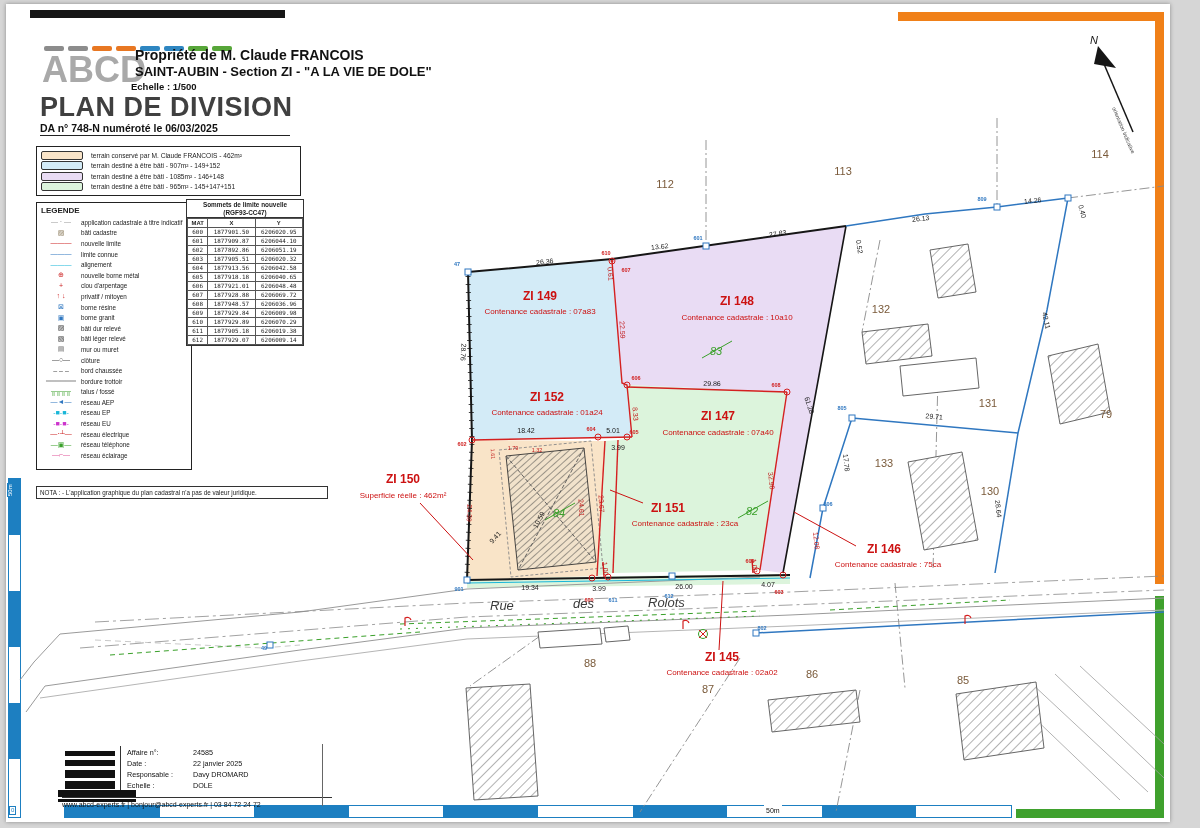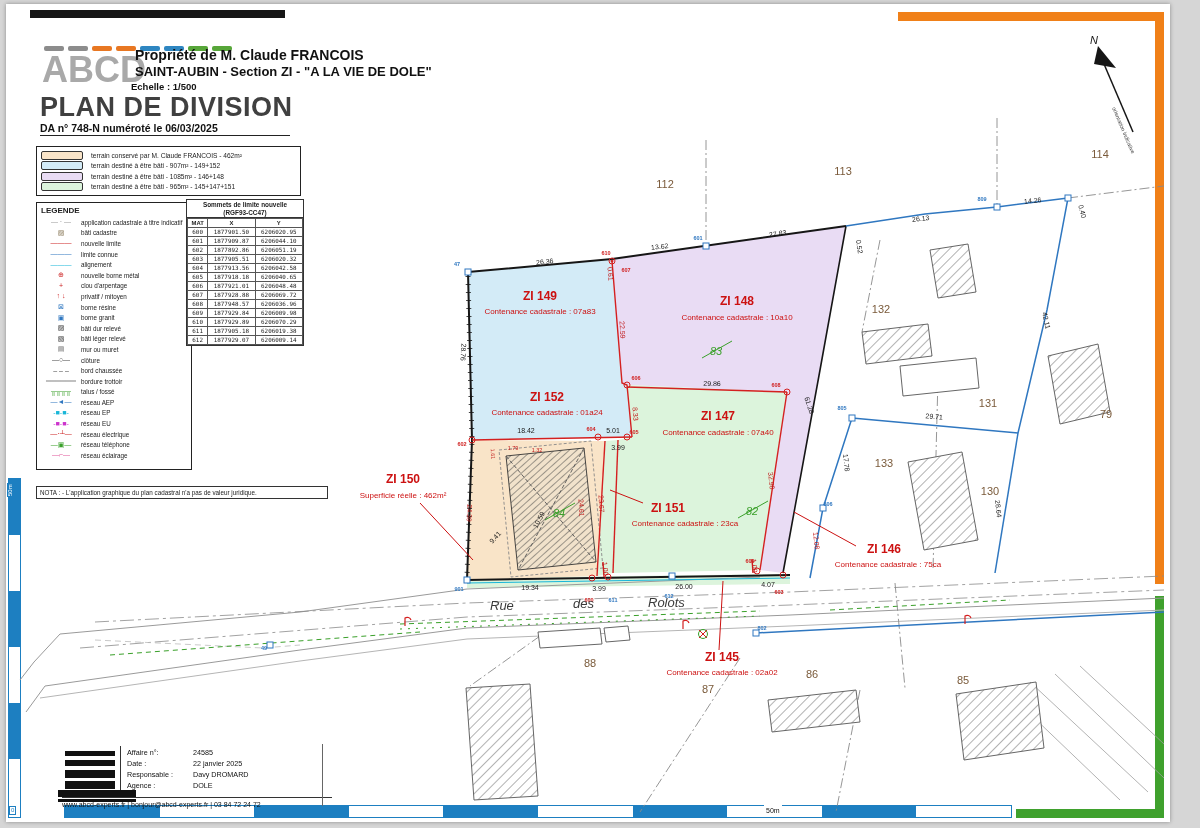--- a/index.html
+++ b/index.html
@@ -654,18 +654,18 @@
       <span class="tb-k">Date :</span>
       <span class="tb-v">22 janvier 2025</span>
     </div>
 
     <div class="tb-row">
       <span class="tb-k">Responsable :</span>
       <span class="tb-v">Davy DROMARD</span>
     </div>
 
     <div class="tb-row">
-      <span class="tb-k">Agence :</span>
+      <span class="tb-k">Echelle :</span>
       <span class="tb-v">DOLE</span>
     </div>
   </div>
 <div class="abs tb-contact">www.abcd-experts.fr | bonjour@abcd-experts.fr | 03 84 72 24 72</div>
 <div class="abs tb-vline"></div>
 
 </body></html>

